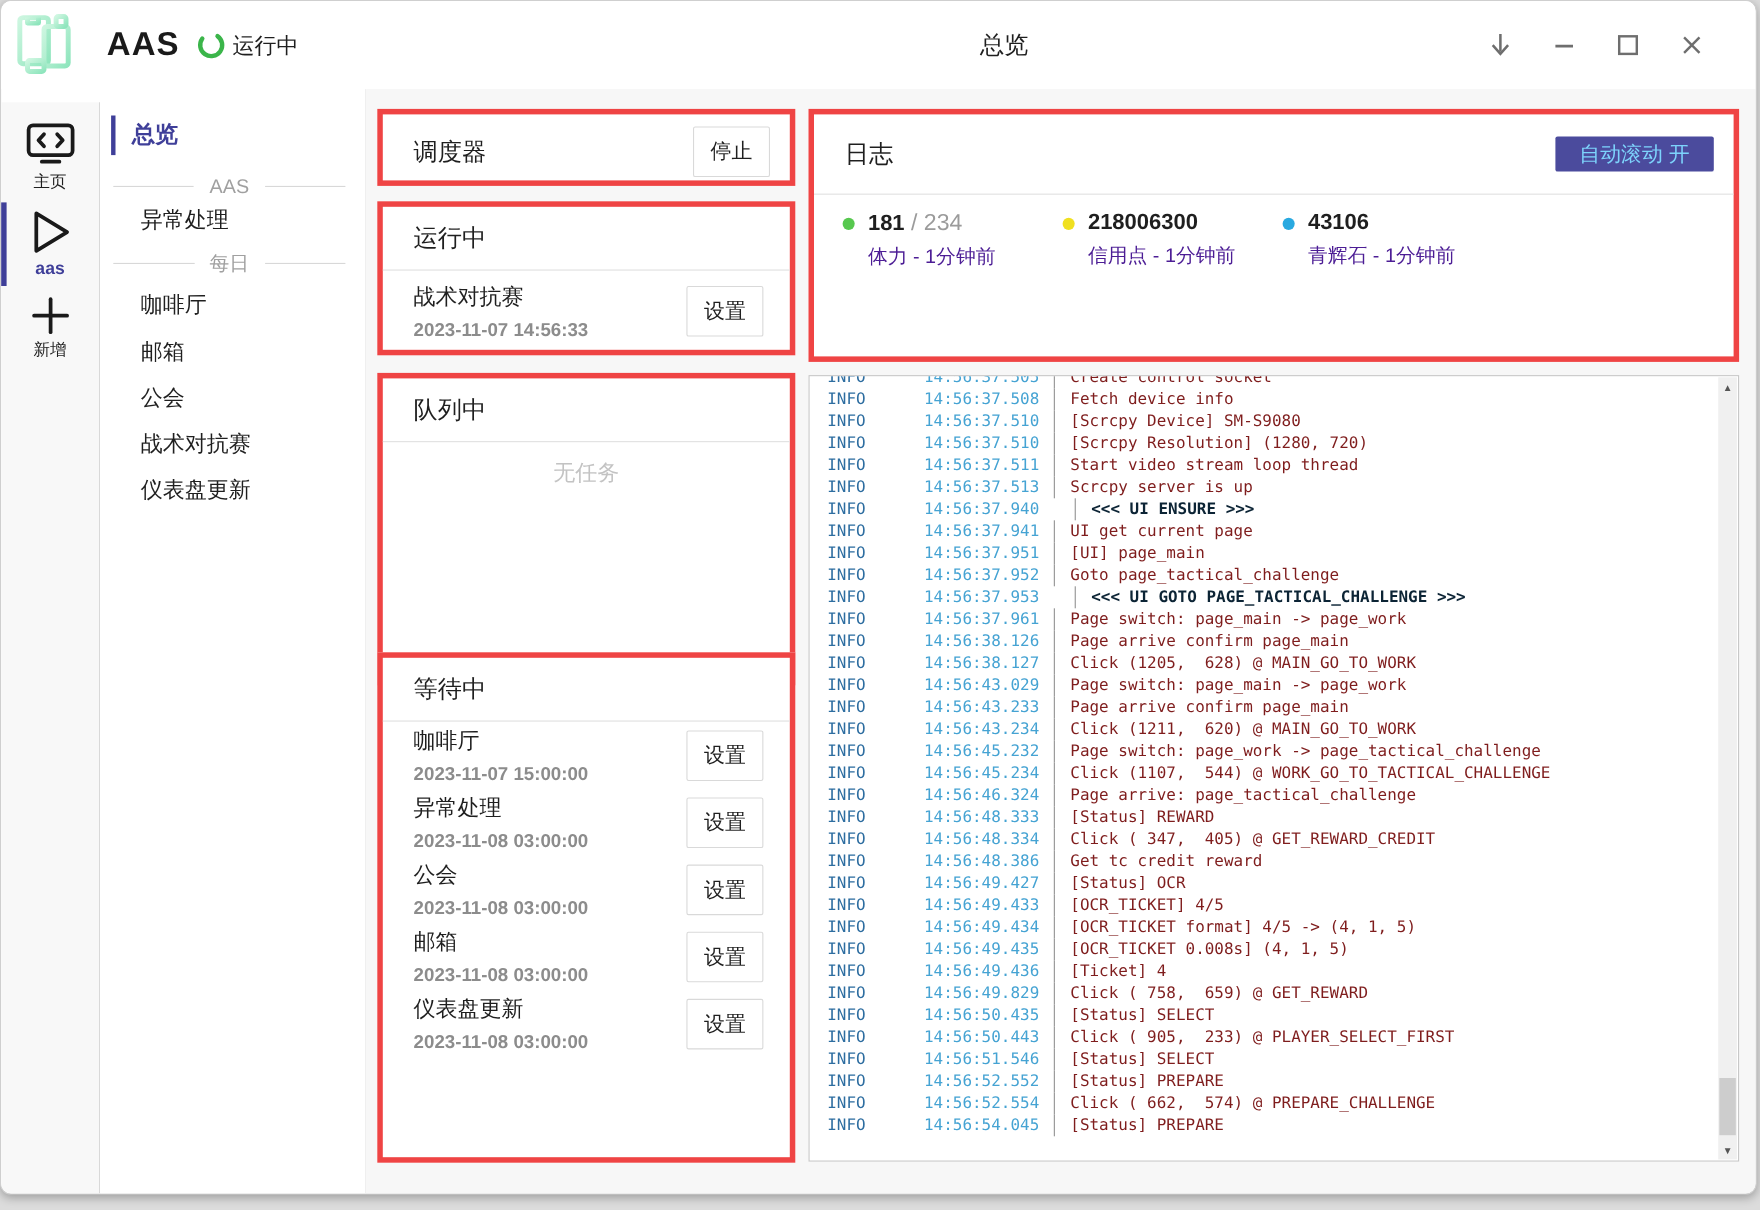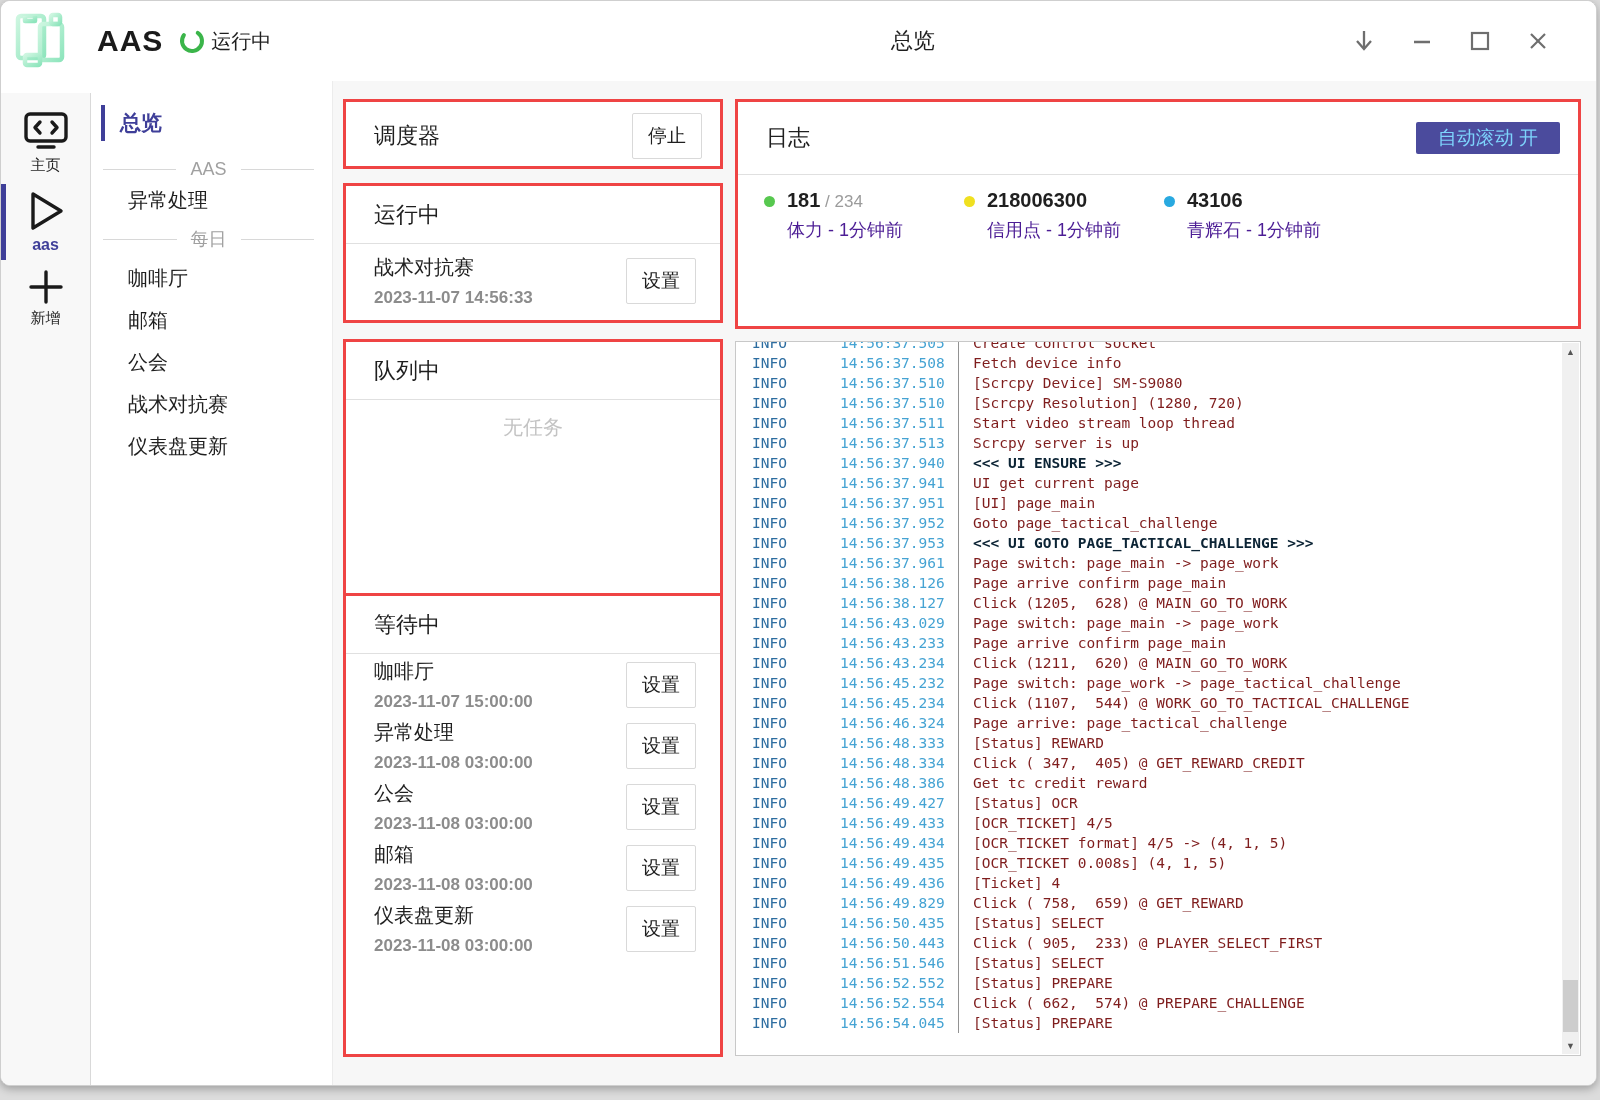--- a/index.html
+++ b/index.html
@@ -29,51 +29,51 @@
   .side-sel{margin-left:10px;border-left:4px solid #3f3f99;padding-left:15px;height:36px;line-height:36px;
     font-size:21px;font-weight:bold;color:#3f3f99;}
   .side-div{display:flex;align-items:center;height:36px;padding:0 18px 0 12px;}
   .side-div.first{height:20px;margin-top:18px;}
   .side-div .line{flex:1;height:1px;background:#d8d8d8;}
   .side-div .cap{margin:0 14px;font-size:18px;color:#a0a0a0;}
   .side-item{height:42px;line-height:42px;padding-left:37px;font-size:20px;color:#1f1f1f;cursor:default;}
 
   
   .main{position:absolute;left:332px;top:80px;right:0;bottom:0;background:#f7f7f7;}
-  .card{position:absolute;background:#fff;border:3px solid #ef4444;box-sizing:border-box;}
+  .card{position:absolute;background:#fff;border:5px solid #ef4444;box-sizing:border-box;}
   .card-head{display:flex;justify-content:space-between;align-items:center;height:72px;padding:0 18px 0 28px;box-sizing:border-box;}
   .card-title{font-size:22px;color:#1f1f1f;}
   .hdiv{height:1px;background:#e0e0e0;}
   .btn{display:inline-flex;align-items:center;justify-content:center;height:46px;min-width:70px;padding:0 14px;
     background:#fff;border:1px solid #d9d9d9;border-radius:2px;font-size:19px;color:#1f1f1f;cursor:pointer;box-sizing:border-box;}
   .btn-primary{height:32px;padding:0 22px;border:none;border-radius:2px;color:#7dd3fc;font-size:19px;display:flex;align-items:center;cursor:pointer;}
 
   .task-row{display:flex;justify-content:space-between;align-items:center;padding:10px 24px 10px 28px;}
   .task-name{font-size:20px;color:#1f1f1f;margin-bottom:7px;}
   .task-time{font-size:17px;font-weight:bold;color:#8c8c8c;}
   .empty{padding-top:14px;text-align:center;font-size:20px;color:#c3c3c3;}
 
   .wait-row{display:flex;justify-content:space-between;align-items:center;padding:6px 24px 6px 28px;height:49px;}
 
   
   .stats{display:flex;padding:14px 0 0 26px;}
   .stat{display:flex;width:200px;}
   .stat .dot{width:11px;height:11px;border-radius:50%;margin:7px 12px 0 0;flex:0 0 auto;}
   .stat .val{font-size:20px;font-weight:bold;color:#1f1f1f;}
-  .stat .max{font-size:17px;font-weight:normal;color:#9b9b9b;}
+  .stat .max{font-size:21px;font-weight:normal;color:#9b9b9b;}
   .stat .cap{font-size:18px;color:#4c1d95;margin-top:6px;}
 
   .logpanel{position:absolute;background:#fff;border:1px solid #c8c8c8;box-sizing:border-box;overflow:hidden;}
   .loglines{position:absolute;left:0;top:-9px;right:19px;}
   .logline{display:flex;height:20px;line-height:20px;font-family:"DejaVu Sans Mono","Liberation Mono",monospace;
     font-size:14.5px;white-space:pre;}
   .logline .lvl{width:88px;padding-left:16px;color:#2d6da0;flex:0 0 auto;}
   .logline .ts{width:118px;color:#45a3d3;flex:0 0 auto;}
   .logline .msg{border-left:1px solid #929292;padding-left:14px;color:#7f1d1d;}
-  .logline .msg.b{font-weight:bold;color:#0c2435;}
+  .logline .msg.b{font-weight:bold;color:#0c2435;margin-left:19px;}
 
   .vscroll{position:absolute;top:1px;right:1px;bottom:1px;width:17px;background:#f0f0f0;}
   .varrow{position:absolute;left:0;right:0;height:17px;display:flex;align-items:center;justify-content:center;
     font-size:9px;color:#555;}
   .varrow.up{top:0;} .varrow.down{bottom:0;}
   .vthumb{position:absolute;left:1px;right:1px;bottom:22px;height:52px;background:#cdcdcd;}
 
   svg{display:block;}
 </style>
 </head>

